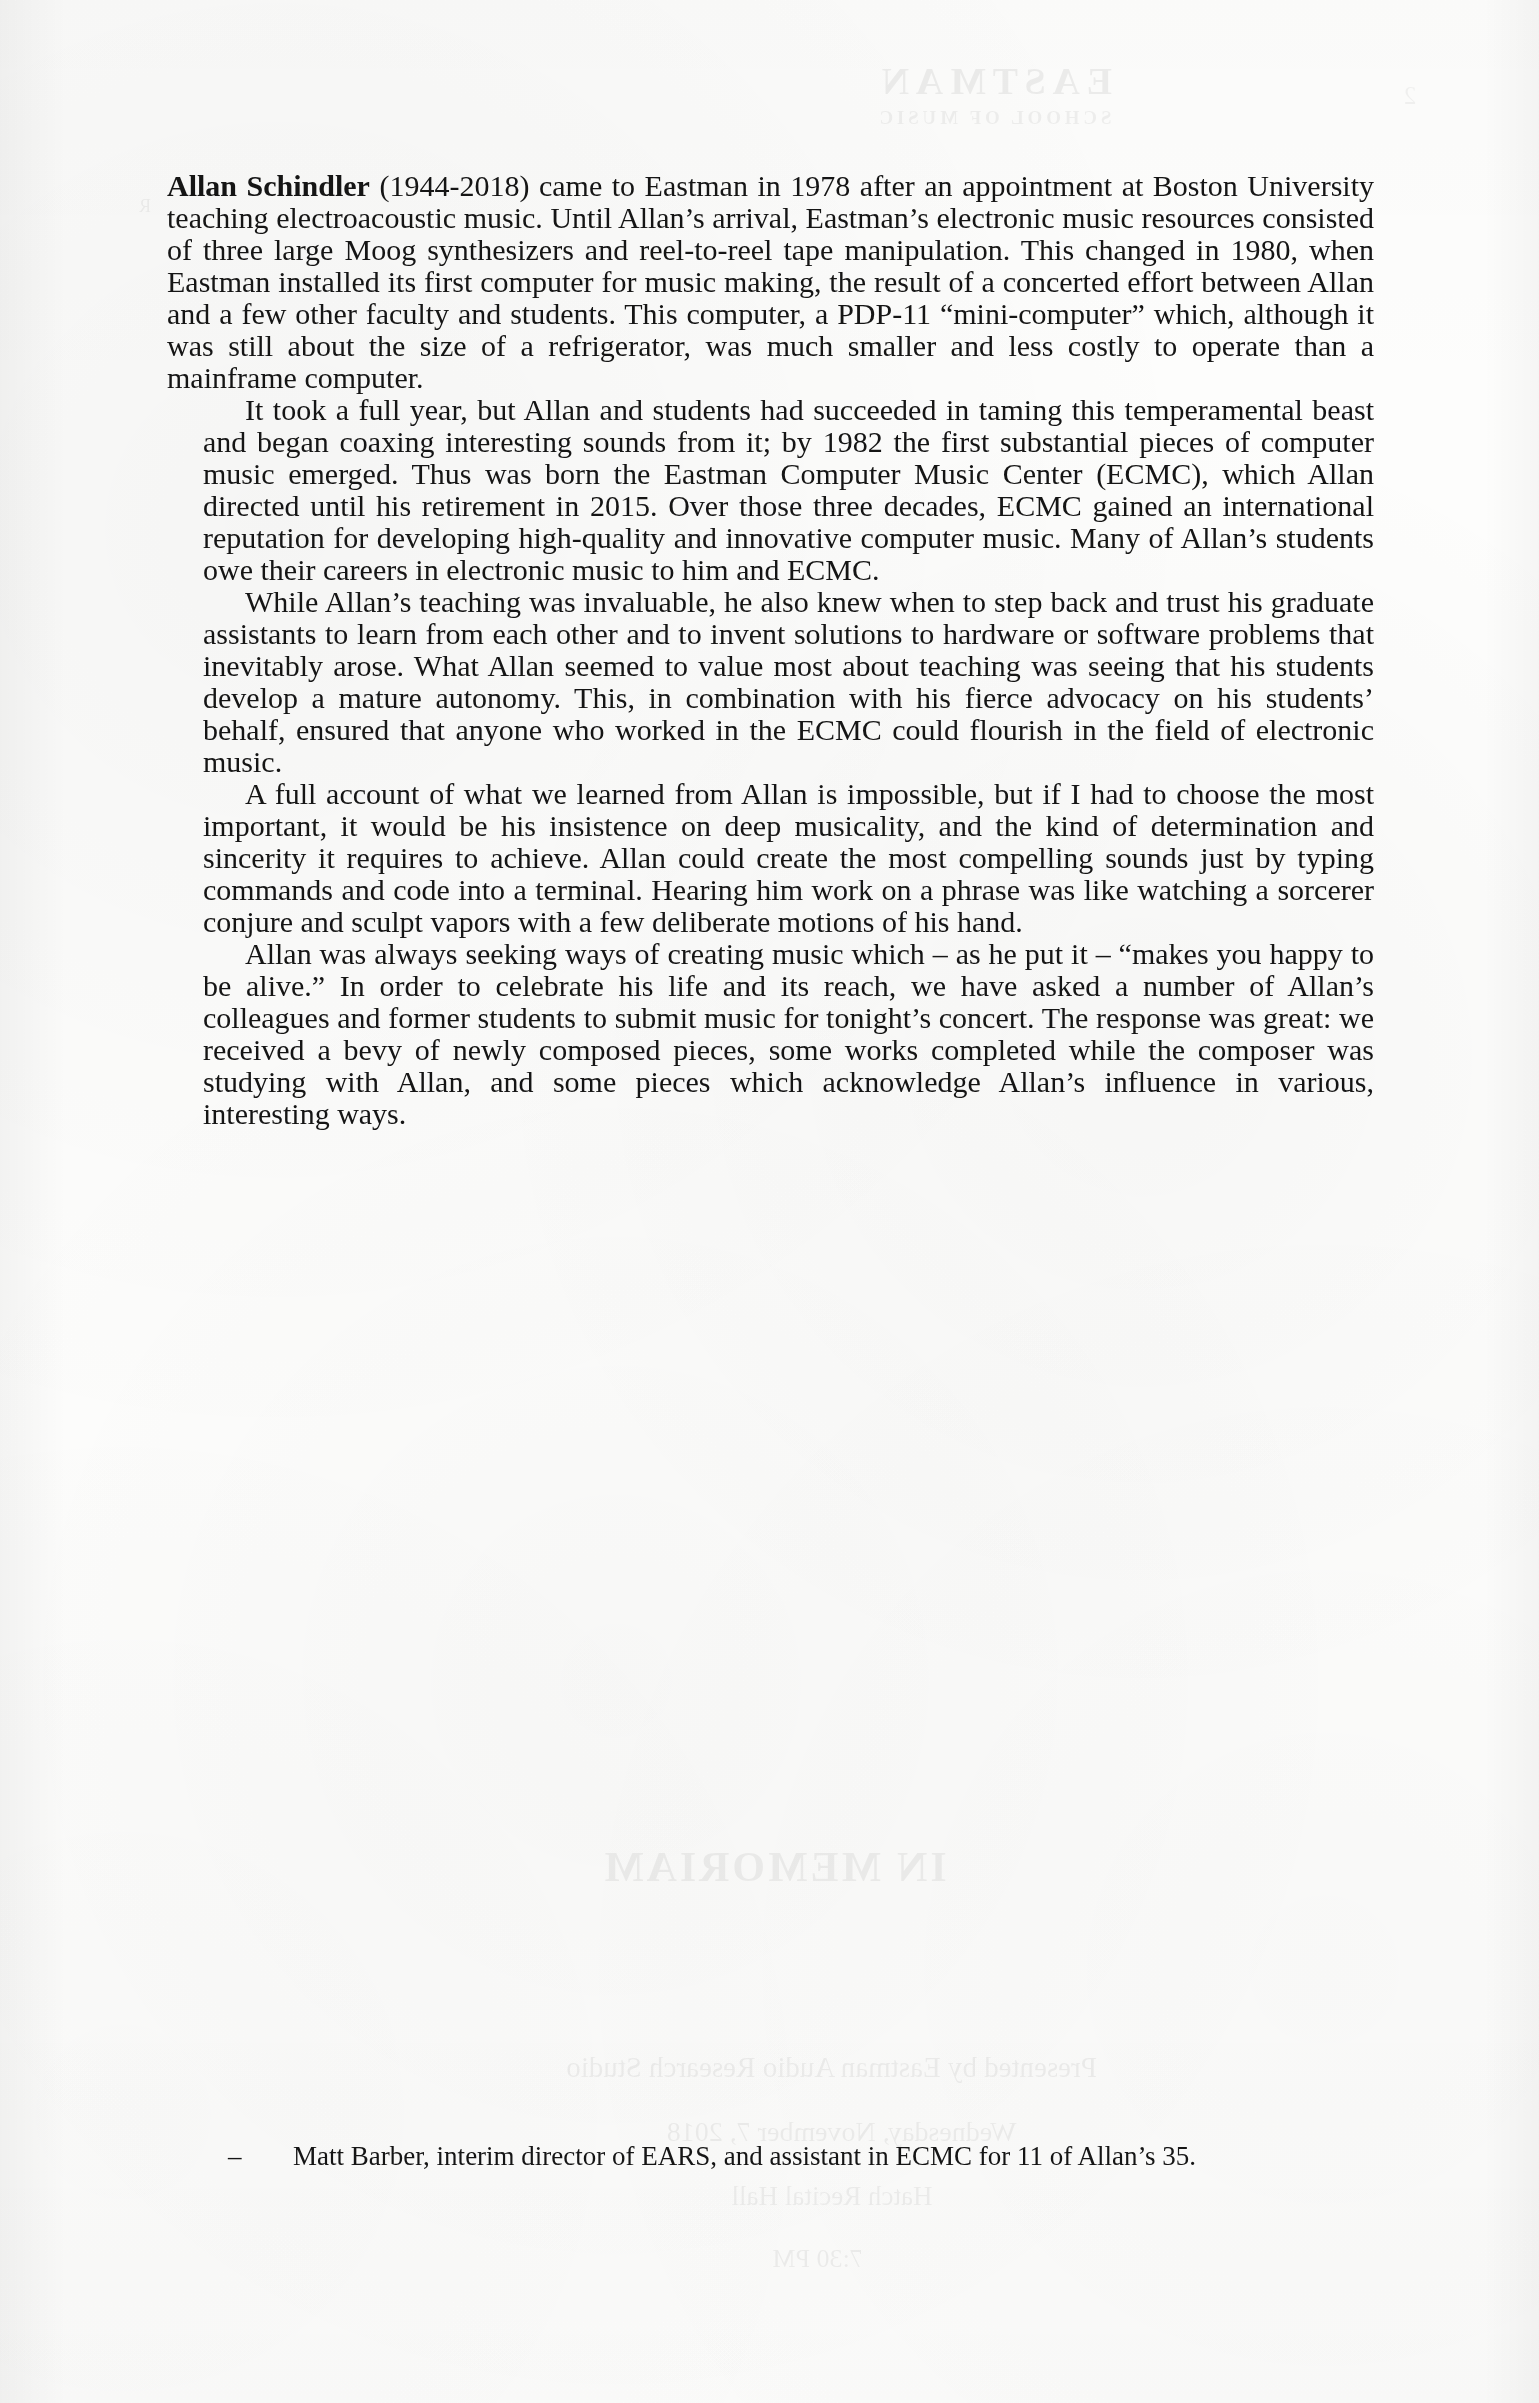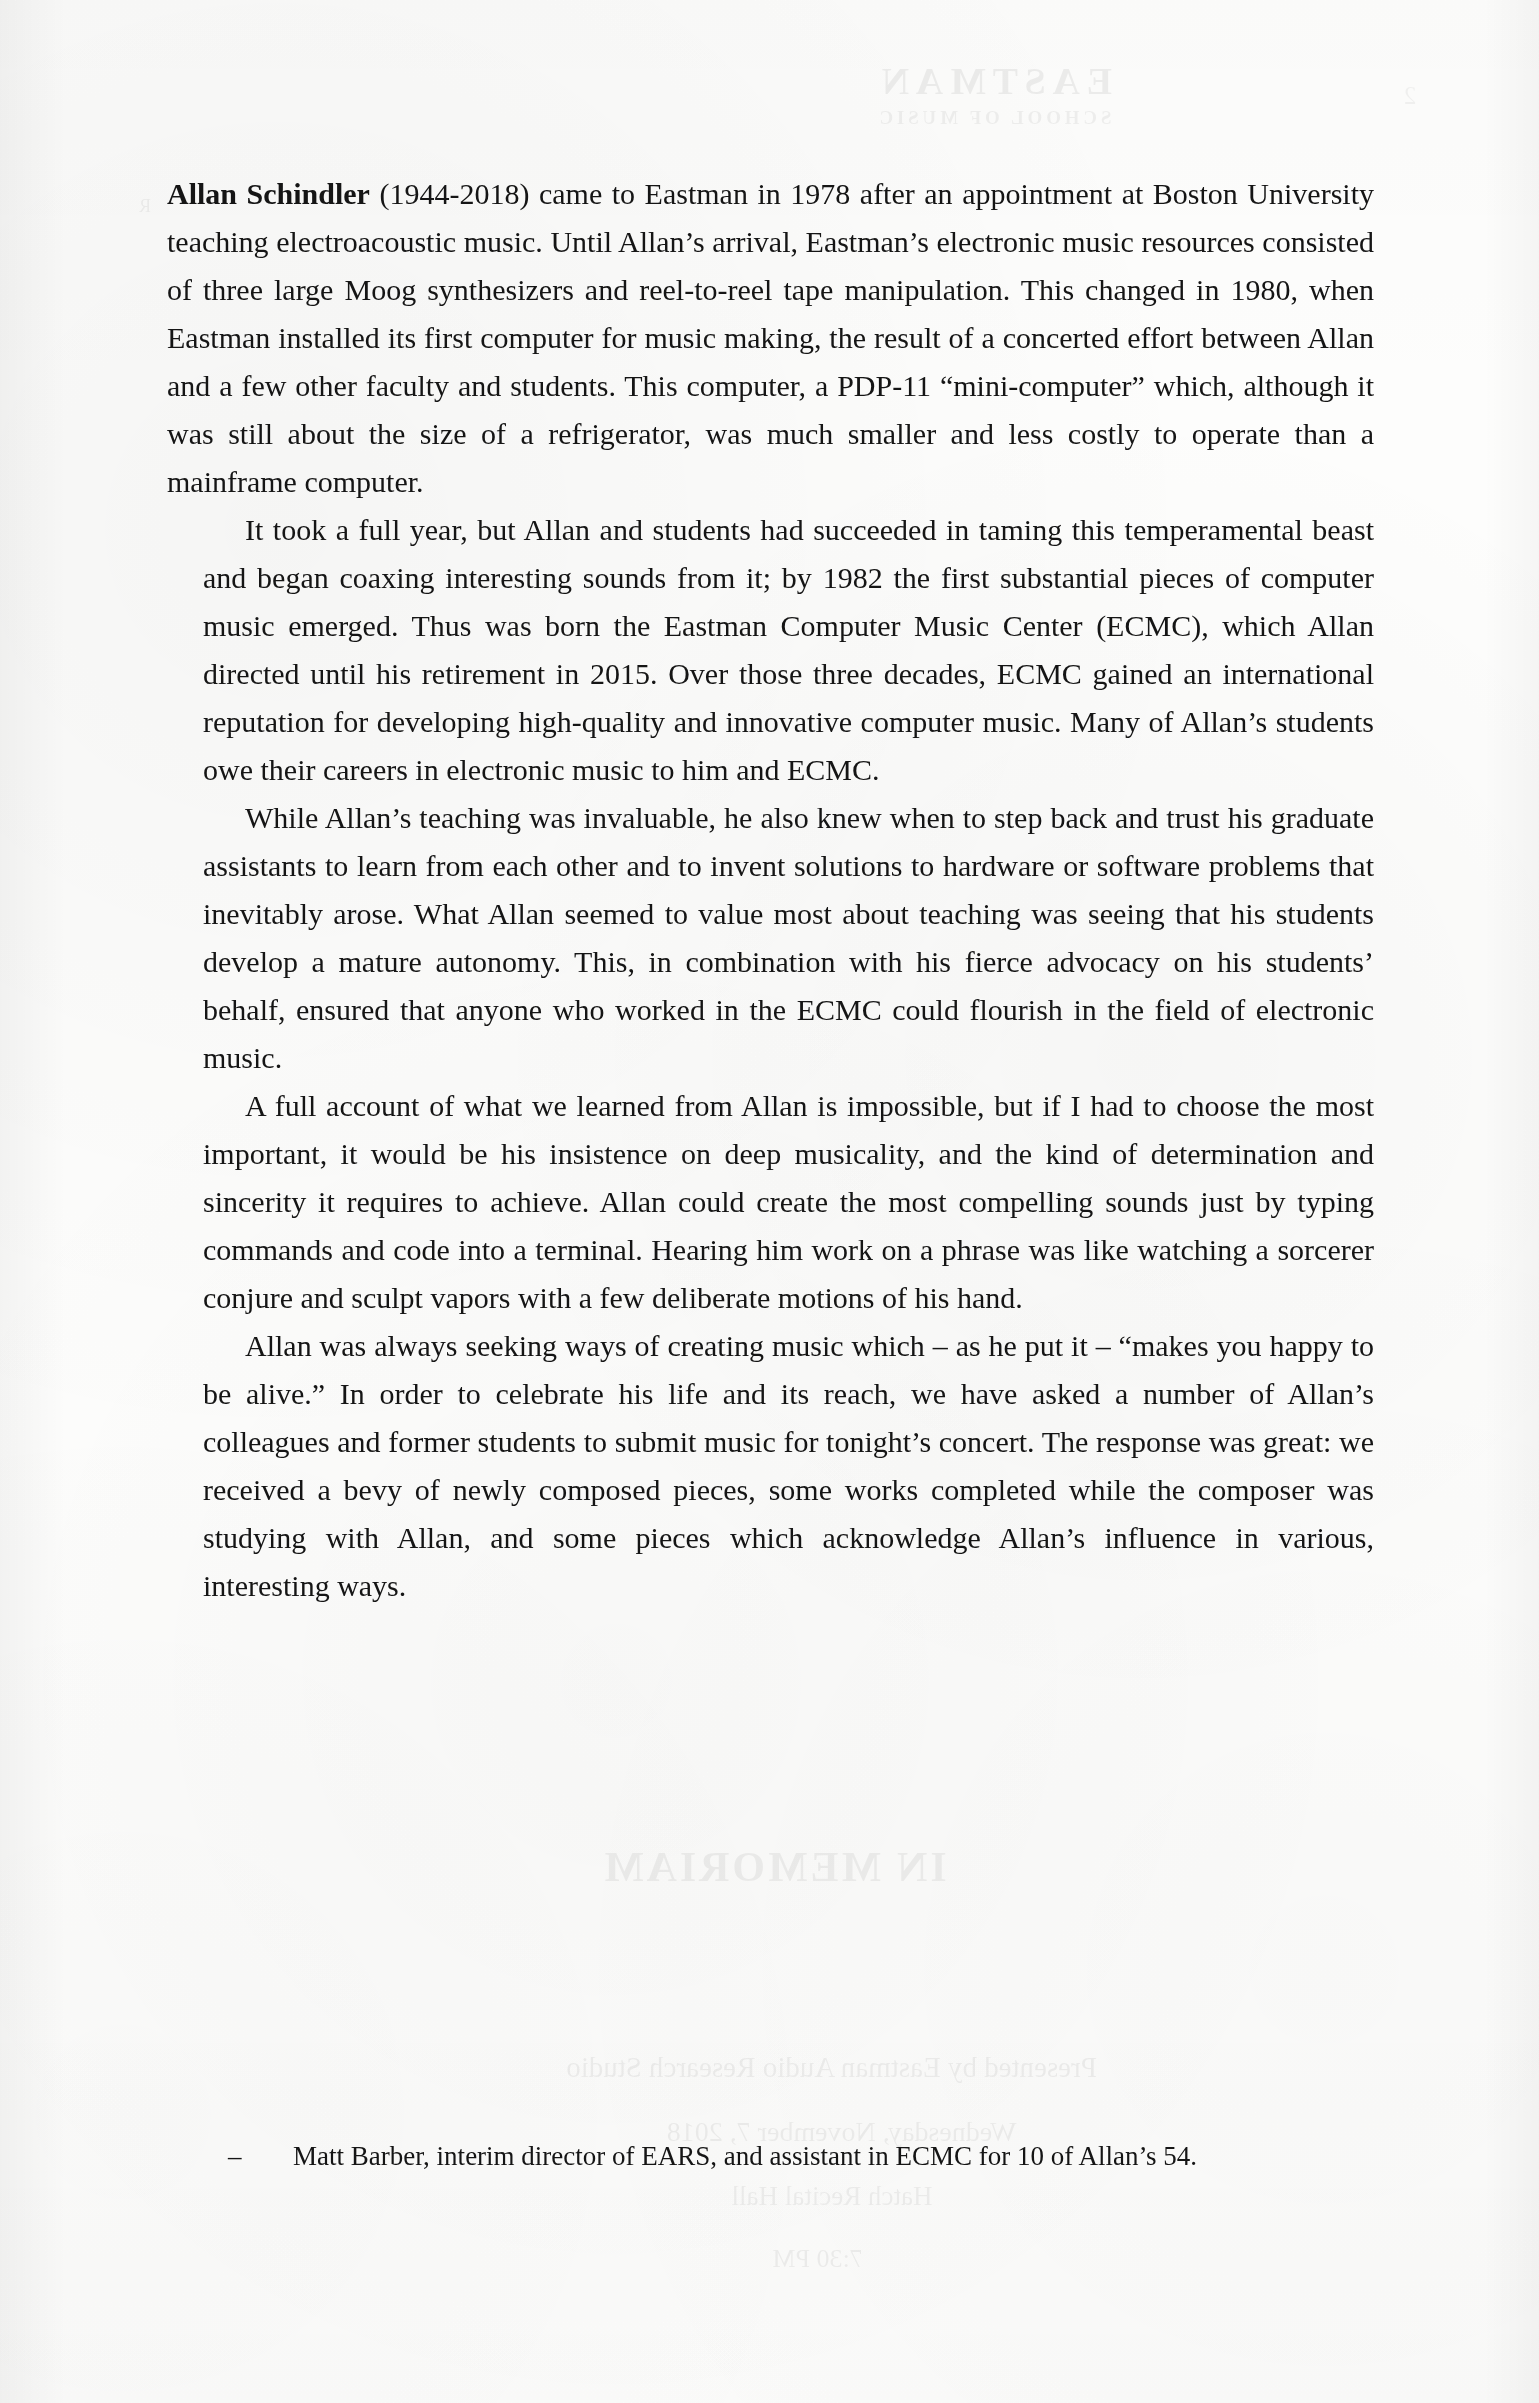--- a/index.html
+++ b/index.html
@@ -97,21 +97,21 @@
   }
 
   
   #body-text {
     position: absolute;
     left: 167px;
     top: 170px;
     width: 1207px;
     z-index: 2;
     font-size: 30px;
-    line-height: 48px;
+    line-height: 32px;
     text-align: justify;
     text-justify: inter-word;
     -webkit-hyphens: none;
     hyphens: none;
   }
 
   #body-text p {
     margin: 0;
     text-indent: 0;
   }
@@ -167,19 +167,19 @@
   <div id="body-text">
       <p><span class="lead-name">Allan Schindler</span> (1944-2018) came to Eastman in 1978 after an appointment at Boston University teaching electroacoustic music. Until Allan’s arrival, Eastman’s electronic music resources consisted of three large Moog synthesizers and reel-to-reel tape manipulation. This changed in 1980, when Eastman installed its first computer for music making, the result of a concerted effort between Allan and a few other faculty and students. This computer, a PDP-11 “mini-computer” which, although it was still about the size of a refrigerator, was much smaller and less costly to operate than a mainframe computer.</p>
       <p class="indented">It took a full year, but Allan and students had succeeded in taming this temperamental beast and began coaxing interesting sounds from it; by 1982 the first substantial pieces of computer music emerged. Thus was born the Eastman Computer Music Center (ECMC), which Allan directed until his retirement in 2015. Over those three decades, ECMC gained an international reputation for developing high-quality and innovative computer music. Many of Allan’s students owe their careers in electronic music to him and ECMC.</p>
       <p class="indented">While Allan’s teaching was invaluable, he also knew when to step back and trust his graduate assistants to learn from each other and to invent solutions to hardware or software problems that inevitably arose. What Allan seemed to value most about teaching was seeing that his students develop a mature autonomy. This, in combination with his fierce advocacy on his students’ behalf, ensured that anyone who worked in the ECMC could flourish in the field of electronic music.</p>
       <p class="indented">A full account of what we learned from Allan is impossible, but if I had to choose the most important, it would be his insistence on deep musicality, and the kind of determination and sincerity it requires to achieve. Allan could create the most compelling sounds just by typing commands and code into a terminal. Hearing him work on a phrase was like watching a sorcerer conjure and sculpt vapors with a few deliberate motions of his hand.</p>
       <p class="indented">Allan was always seeking ways of creating music which – as he put it – “makes you happy to be alive.” In order to celebrate his life and its reach, we have asked a number of Allan’s colleagues and former students to submit music for tonight’s concert. The response was great: we received a bevy of newly composed pieces, some works completed while the composer was studying with Allan, and some pieces which acknowledge Allan’s influence in various, interesting ways.</p>
     </div>
 
   <div id="attribution">
     <span class="dash">–</span>
-    <span class="attr-text">Matt Barber, interim director of EARS, and assistant in ECMC for 10 of Allan’s 54.</span>
+    <span class="attr-text">Matt Barber, interim director of EARS, and assistant in ECMC for 11 of Allan’s 35.</span>
   </div>
 
   <div id="paper-grain"></div>
   <div id="edge-shade"></div>
 </div>
 
 
 </body></html>

